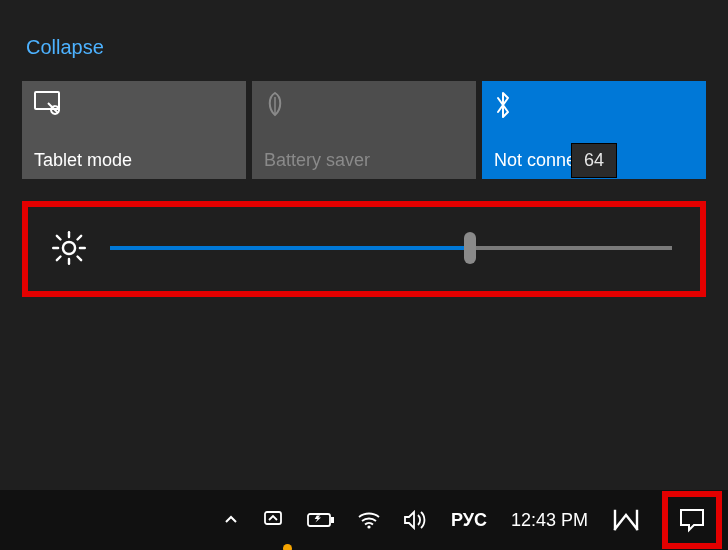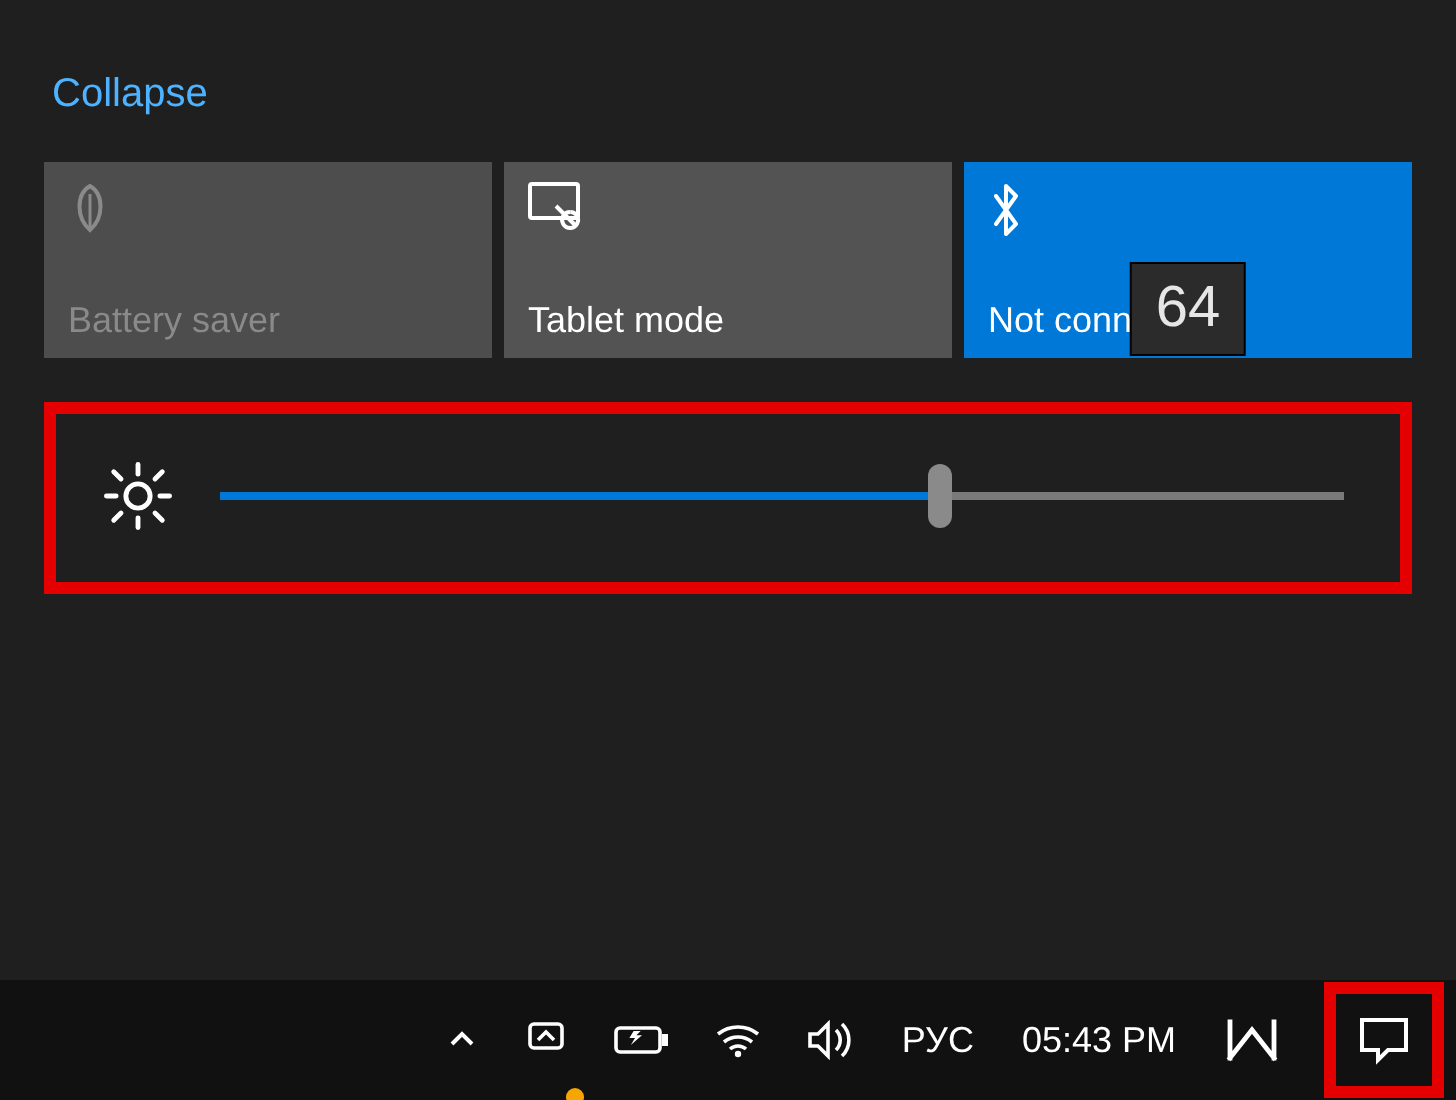--- a/index.html
+++ b/index.html
@@ -44,21 +44,21 @@
   .tile .icon { height: 26px; }
   .tile .label { font-size: 18px; white-space: nowrap; overflow: hidden; }
   .tile.disabled .label { color:#8a8a8a; }
   .tooltip {
     position: absolute;
     bottom: 2px;
     left: 50%;
     transform: translateX(-50%);
     background: #2b2b2b;
     color: #e6e6e6;
-    font-size: 29px;
+    font-size: 18px;
     padding: 6px 12px;
     box-shadow: 0 0 0 1px #000;
     z-index: 5;
   }
   .slider-wrap {
     margin-top: 22px;
     border: 6px solid #e40000;
     padding: 24px 28px 26px 24px;
     display: flex;
     align-items: center;
@@ -100,60 +100,60 @@
     background: #111111;
     display: flex;
     align-items: center;
     justify-content: flex-end;
     padding: 0 6px 0 0;
     gap: 14px;
     color: #ffffff;
     font-size: 18px;
   }
   .tray-item { display:flex; align-items:center; justify-content:center; height:60px; padding:0 4px; cursor:pointer; }
-  .tray-text { font-size:18px; padding:0 4px; cursor:default; }
+  .tray-text { font-size:18px; padding:0 4px; cursor:default;font-weight:bold; }
   .clock { text-align:left; line-height:1.15; font-size:18px; padding:0 6px; cursor:default;}
   .action-center-box {
     border: 6px solid #e40000;
     height: 58px;
     width: 60px;
     display:flex; align-items:center; justify-content:center;
     margin-left: 4px;
   }
   svg { display:block; }
   .sync-badge{position:relative;}
   .sync-badge::after{content:"";position:absolute;right:-3px;bottom:-3px;width:9px;height:9px;background:#f7a500;border-radius:50%;}
 </style>
 </head>
 <body>
 
 <div class="panel">
   <span class="collapse-link">Collapse</span>
 
   <div class="tiles">
-
-    <div class="tile disabled">
-      <span class="icon">
-        <svg width="22" height="26" viewBox="0 0 22 26">
-            <path d="M11 2 C18 6 18 18 11 24 C4 18 4 6 11 2 Z" fill="none" stroke="#8a8a8a" stroke-width="2"></path>
-            <line x1="11" y1="6" x2="11" y2="24" stroke="#8a8a8a" stroke-width="1.5"></line>
-          </svg>
-      </span>
-      <span class="label">Battery saver</span>
-    </div>
 
     <div class="tile">
       <span class="icon">
         <svg width="30" height="24" viewBox="0 0 30 24">
             <rect x="1" y="1" width="24" height="17" rx="1" fill="none" stroke="#fff" stroke-width="2"></rect>
             <path d="M14 12 l10 10" stroke="#fff" stroke-width="2"></path>
             <path d="M21 15 a4 4 0 1 0 0.1 0" fill="none" stroke="#fff" stroke-width="2"></path>
           </svg>
       </span>
       <span class="label">Tablet mode</span>
+    </div>
+
+    <div class="tile disabled">
+      <span class="icon">
+        <svg width="22" height="26" viewBox="0 0 22 26">
+            <path d="M11 2 C18 6 18 18 11 24 C4 18 4 6 11 2 Z" fill="none" stroke="#8a8a8a" stroke-width="2"></path>
+            <line x1="11" y1="6" x2="11" y2="24" stroke="#8a8a8a" stroke-width="1.5"></line>
+          </svg>
+      </span>
+      <span class="label">Battery saver</span>
     </div>
 
     <div class="tile active">
       <span class="icon">
         <svg width="18" height="28" viewBox="0 0 18 28">
             <path d="M4 7 L14 21 L9 26 L9 2 L14 7 L4 21" fill="none" stroke="#fff" stroke-width="2" stroke-linejoin="round" stroke-linecap="round"></path>
           </svg>
       </span>
       <span class="label">Not connected</span>
       <div class="tooltip">64</div>
@@ -215,21 +215,21 @@
   </span>
   <span class="tray-item">
     <svg width="26" height="20" viewBox="0 0 26 20">
         <path d="M2 7 h4 l5 -5 v16 l-5 -5 h-4 z" fill="none" stroke="#fff" stroke-width="1.8"></path>
         <path d="M15 5 a7 7 0 0 1 0 10" fill="none" stroke="#fff" stroke-width="1.8"></path>
         <path d="M18 2 a11 11 0 0 1 0 16" fill="none" stroke="#fff" stroke-width="1.8"></path>
       </svg>
   </span>
   <span class="tray-text">РУС</span>
   <div class="clock">
-    <div>05:43 PM</div>
+    <div>12:43 PM</div>
   </div>
   <span class="tray-item">
     <svg width="28" height="22" viewBox="0 0 28 22">
         <path d="M3 20 L3 2 M25 20 L25 2 M3 20 L14 6 L25 20" fill="none" stroke="#fff" stroke-width="2.4" stroke-linecap="square"></path>
       </svg>
   </span>
   <div class="action-center-box">
     <span>
       <svg width="28" height="26" viewBox="0 0 28 26">
           <path d="M3 3 h22 v15 h-9 l-5 5 v-5 h-8 z" fill="none" stroke="#fff" stroke-width="2"></path>

